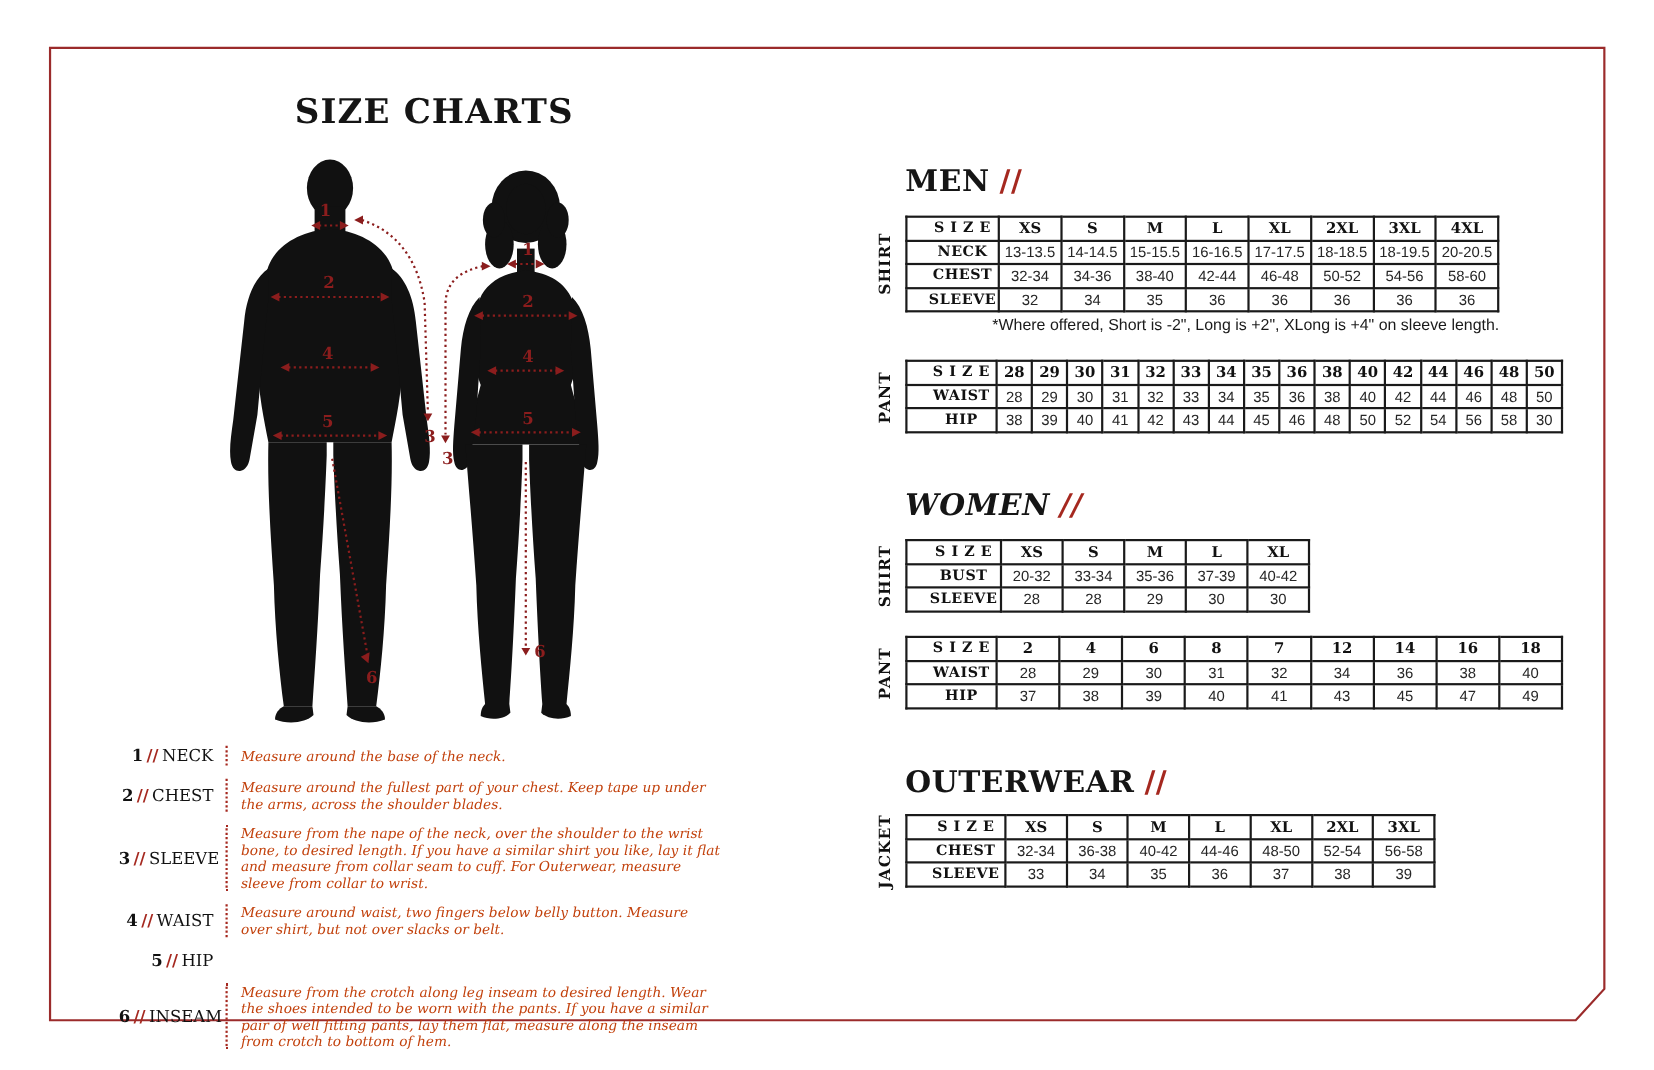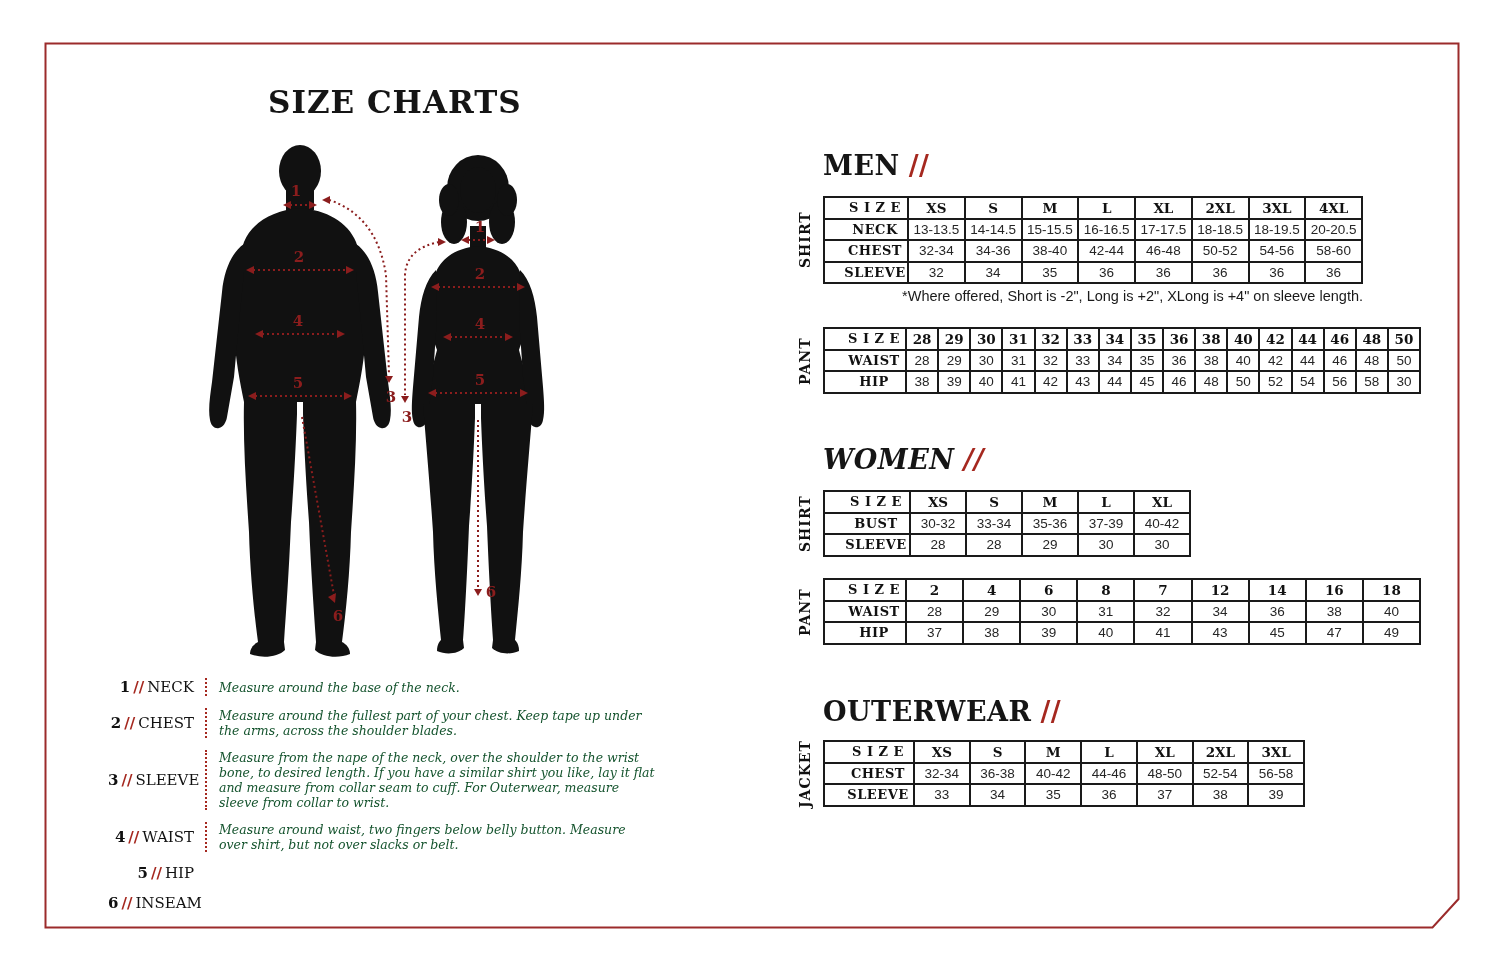--- a/index.html
+++ b/index.html
@@ -44,21 +44,21 @@
   
   #sleeve-note{left:823px;top:288px;width:540px;text-align:right;font:14.5px "Liberation Sans",sans-serif;color:#1a1a1a;}
   
   #measure-list{left:108px;top:672px;width:548px;}
   .m-row{display:flex;align-items:center;padding:6px 0;}
   .m-label{width:86px;flex:0 0 86px;text-align:right;padding-right:11px;
     font:15px "DejaVu Serif",serif;color:#111;white-space:nowrap;}
   .m-num{font-weight:bold;}
   .m-slash{color:#a5281f;font-weight:bold;margin:0 3px;}
   .m-desc{border-left:2px dotted #a5281f;padding-left:12px;min-height:18px;display:flex;align-items:center;
-    font:italic 12.5px "DejaVu Serif",serif;color:#14532d;line-height:15px;}
+    font:italic 12.5px "DejaVu Serif",serif;color:#c2410c;line-height:15px;}
   
   .marker-num{font:bold 15px "DejaVu Serif",serif;fill:#8b1d1d;}
 </style>
 </head>
 <body>
 
 <svg id="frame-svg" width="1504" height="973" viewBox="0 0 1504 973">
   <path d="M45.5,43.5 H1458.5 V899 L1432.5,927.5 H45.5 Z" fill="none" stroke="#9b2b2b" stroke-width="2"></path>
 </svg>
 
@@ -167,20 +167,21 @@
     </div>
     <div class="m-row">
       <div class="m-label"><span class="m-num">4</span><span class="m-slash">//</span><span class="m-name">WAIST</span></div>
       <div class="m-desc">Measure around waist, two fingers below belly button. Measure over shirt, but not over slacks or belt.</div>
     </div>
     <div class="m-row">
       <div class="m-label"><span class="m-num">5</span><span class="m-slash">//</span><span class="m-name">HIP</span></div>
     </div>
     <div class="m-row">
       <div class="m-label"><span class="m-num">6</span><span class="m-slash">//</span><span class="m-name">INSEAM</span></div>
+      <div class="m-desc">Measure from the crotch along leg inseam to desired length. Wear the shoes intended to be worn with the pants. If you have a similar pair of well fitting pants, lay them flat, measure along the inseam from crotch to bottom of hem.</div>
     </div>
   </div>
 
 <div class="abs section-title" id="men-title">
   <span>MEN</span><span class="slashes">//</span>
 </div>
 <div class="side-label" id="men-shirt-side">SHIRT</div>
 <table class="tbl" id="men-shirt-table">
     <thead>
       <tr>
@@ -308,21 +309,21 @@
         <th>XS</th>
         <th>S</th>
         <th>M</th>
         <th>L</th>
         <th>XL</th>
       </tr>
     </thead>
     <tbody>
       <tr>
         <th class="rowlabel">BUST</th>
-        <td>30-32</td>
+        <td>20-32</td>
         <td>33-34</td>
         <td>35-36</td>
         <td>37-39</td>
         <td>40-42</td>
       </tr>
       <tr>
         <th class="rowlabel">SLEEVE</th>
         <td>28</td>
         <td>28</td>
         <td>29</td>

